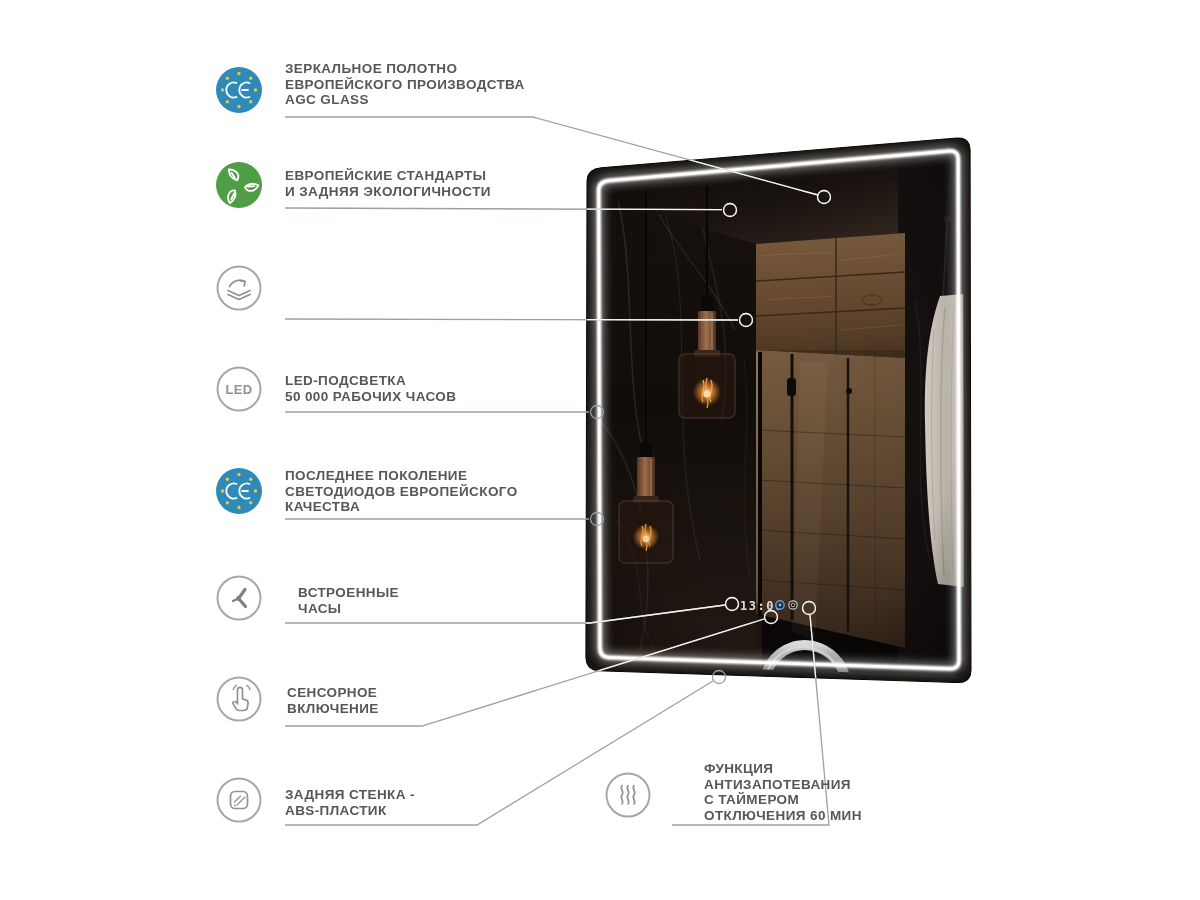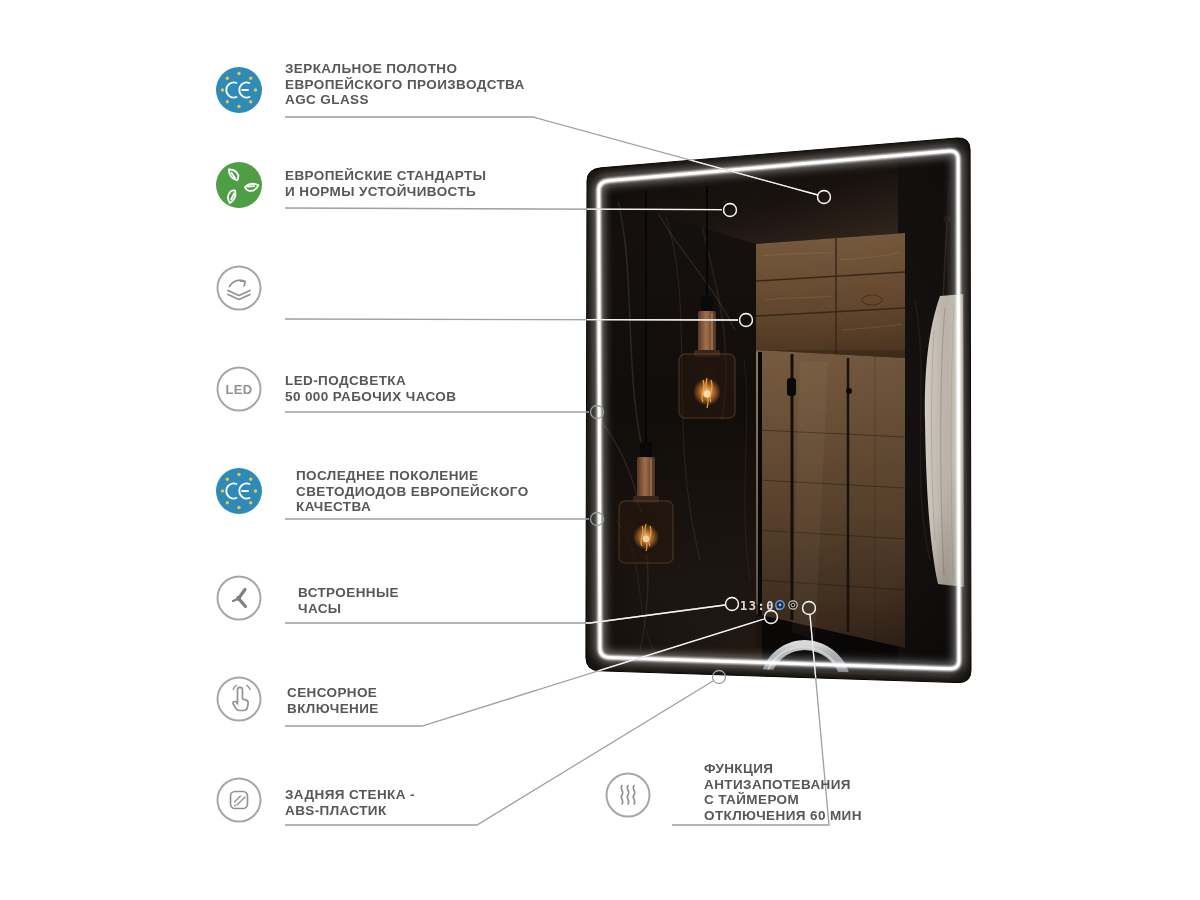--- a/index.html
+++ b/index.html
@@ -292,21 +292,21 @@
             <path d="M0,0 Q-6.5,-5 -4,-13 Q3,-11 3,-4 Q2,-1 0,0 Z M-1,-3 L-2.5,-9"></path>
           </g>
         <g transform="rotate(340) translate(0,-6)">
             <path d="M0,0 Q-6.5,-5 -4,-13 Q3,-11 3,-4 Q2,-1 0,0 Z M-1,-3 L-2.5,-9"></path>
           </g>
       </g>
     </g>
   </svg>
   <div class="feat-text" style="left:285px;top:168px">
     <div>ЕВРОПЕЙСКИЕ СТАНДАРТЫ</div>
-    <div>И НОРМЫ УСТОЙЧИВОСТЬ</div>
+    <div>И ЗАДНЯЯ ЭКОЛОГИЧНОСТИ</div>
   </div>
 
   <svg class="feat-icon" style="left:215px;top:264px" viewBox="0 0 48 48">
     <circle class="ring" cx="24" cy="24" r="21.5"></circle>
     <g class="glyph">
       <path d="M13,26.5 L24,31.5 L35,26.5"></path>
       <path d="M13,30.5 L24,35.5 L35,30.5"></path>
       <path d="M14.5,22.5 C18,16.5 25,14.5 30,17.5"></path>
       <path d="M30,17.5 L25.6,17 M30,17.5 L29.2,21.8"></path>
     </g>
@@ -328,21 +328,21 @@
         <circle cx="35.7" cy="12.3" r="1.7"></circle>
         <circle cx="40.5" cy="24" r="1.7"></circle>
         <circle cx="35.7" cy="35.7" r="1.7"></circle>
       <circle cx="24" cy="40.5" r="1.7"></circle>
         <circle cx="12.3" cy="35.7" r="1.7"></circle>
         <circle cx="7.5" cy="24" r="1.7"></circle>
         <circle cx="12.3" cy="12.3" r="1.7"></circle>
     </g>
     <path class="white-glyph" stroke-width="2.4" d="M21.5 17 A7.5 7.5 0 1 0 21.5 31 M34.5 17 A7.5 7.5 0 1 0 34.5 31 M27.2 24 L33 24"></path>
   </svg>
-  <div class="feat-text" style="left:296px;top:468px">
+  <div class="feat-text" style="left:285px;top:468px">
     <div>ПОСЛЕДНЕЕ ПОКОЛЕНИЕ</div>
     <div>СВЕТОДИОДОВ ЕВРОПЕЙСКОГО</div>
     <div>КАЧЕСТВА</div>
   </div>
 
   <svg class="feat-icon" style="left:215px;top:574px" viewBox="0 0 48 48">
     <circle class="ring" cx="24" cy="24" r="21.5"></circle>
     <g class="glyph-bold">
       <path d="M23.5,24.5 L30,15.5"></path>
       <path d="M23.5,24.5 L30.5,32.5"></path>

